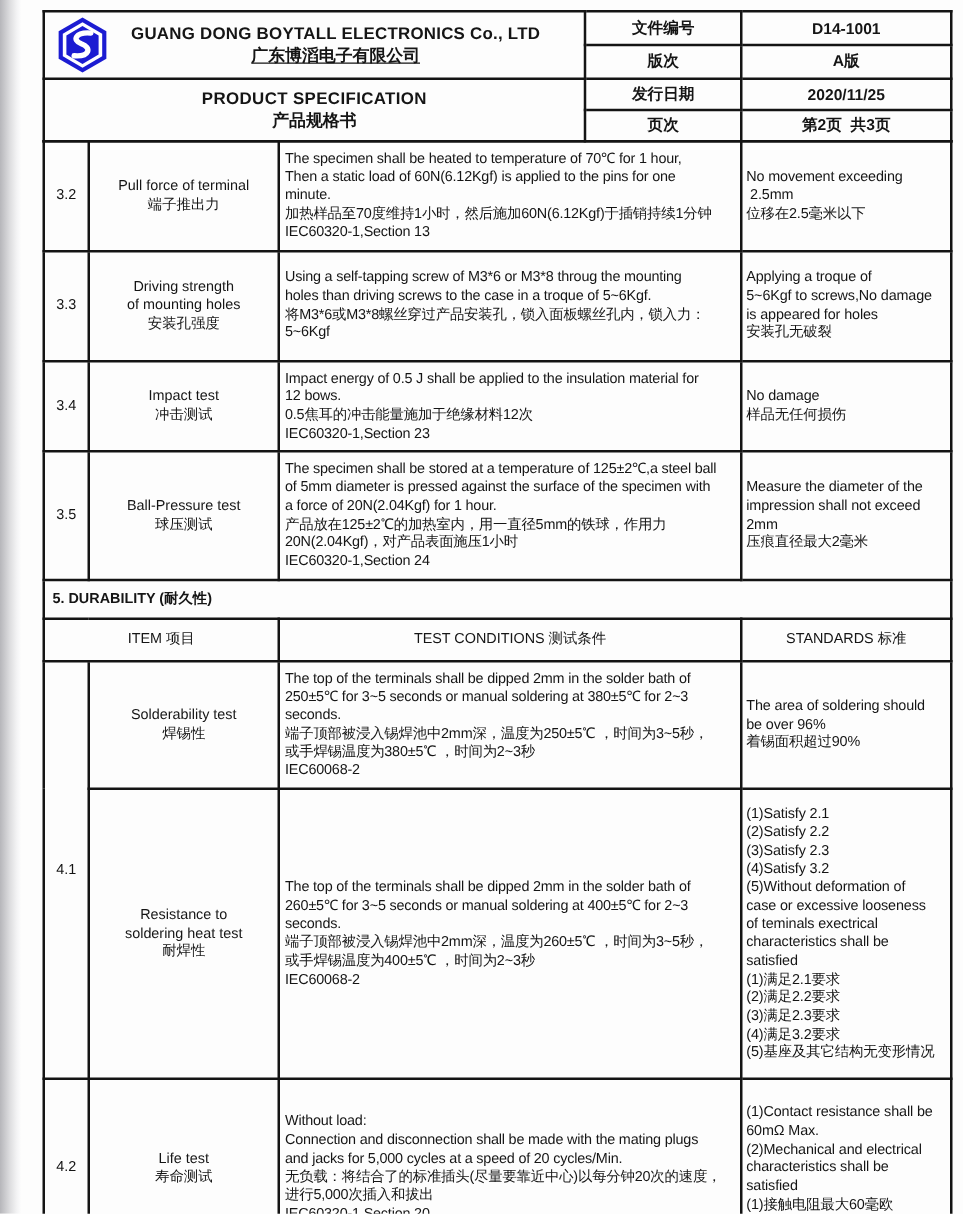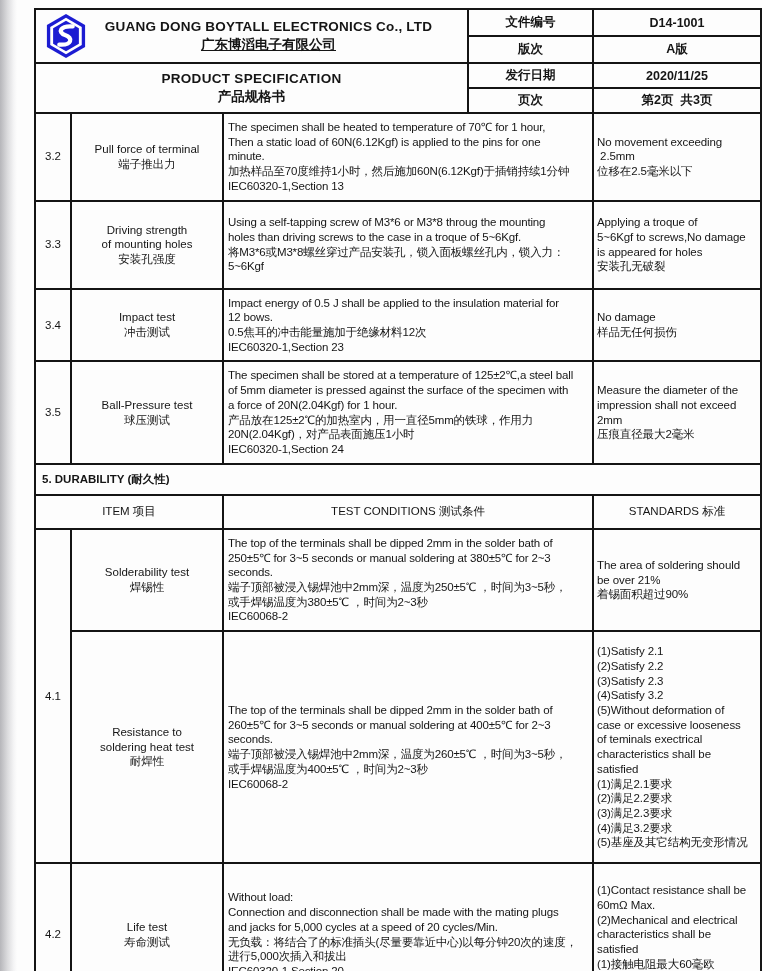--- a/index.html
+++ b/index.html
@@ -175,21 +175,21 @@
       <td class="no" rowspan="2">4.1</td>
       <td class="item pre">Solderability test
 焊锡性</td>
       <td class="cond pre">The top of the terminals shall be dipped 2mm in the solder bath of
 250±5℃ for 3~5 seconds or manual soldering at 380±5℃ for 2~3
 seconds.
 端子顶部被浸入锡焊池中2mm深，温度为250±5℃ ，时间为3~5秒，
 或手焊锡温度为380±5℃ ，时间为2~3秒
 IEC60068-2</td>
       <td class="std pre">The area of soldering should
-be over 21%
+be over 96%
 着锡面积超过90%</td>
     </tr>
 
     <tr style="height:232px">
       <td class="item pre">Resistance to
 soldering heat test
 耐焊性</td>
       <td class="cond pre">The top of the terminals shall be dipped 2mm in the solder bath of
 260±5℃ for 3~5 seconds or manual soldering at 400±5℃ for 2~3
 seconds.

